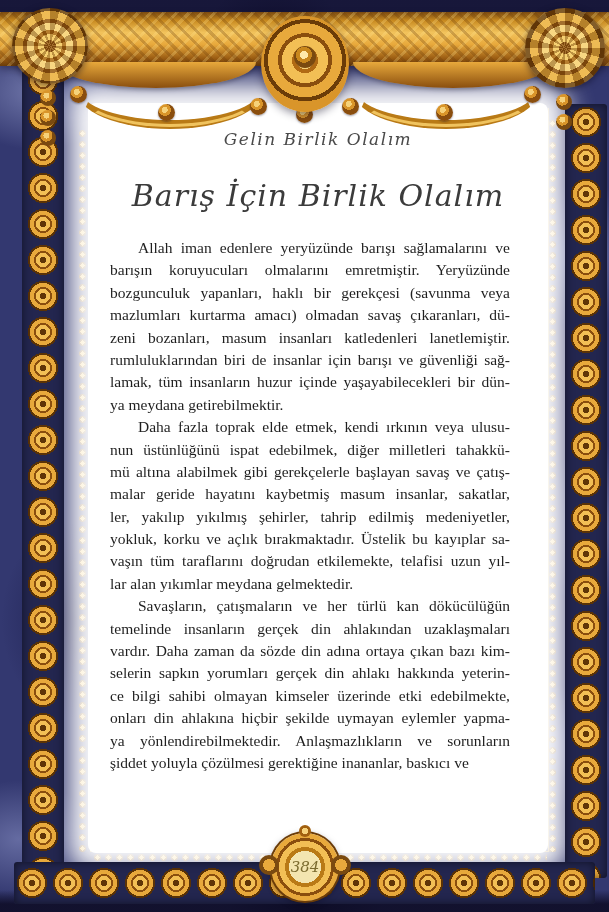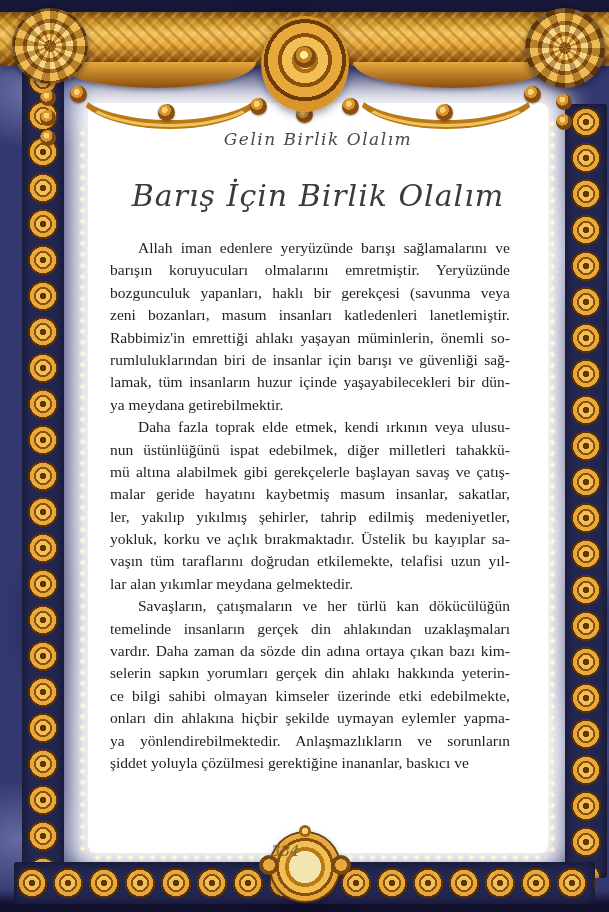--- a/index.html
+++ b/index.html
@@ -85,21 +85,21 @@
     background:radial-gradient(circle at 40% 35%, #f6d27a 0 3px, #d9952a 3px 6px, #7a4a10 6px 8px);}
   
   .medallion{position:absolute;z-index:5;left:271px;top:833px;width:68px;height:68px;border-radius:50%;
     background:radial-gradient(circle, #f3e5b0 0 16px, #b97a16 16px 20px, #f2bf55 20px 26px, #8a4e0e 26px 29px, #e8a93c 29px 34px);
     box-shadow:0 0 0 2px #6b3c08, 0 2px 7px rgba(10,8,30,.55);}
   .medallion .finial{position:absolute;left:28px;top:-8px;width:12px;height:12px;border-radius:50%;
     background:radial-gradient(circle,#f6d27a 0 3px,#a2600f 3px 6px);}
   .medallion .wing{position:absolute;top:22px;width:20px;height:20px;border-radius:50%;z-index:-1;
     background:radial-gradient(circle,#e8a93c 0 6px,#7a4a10 6px 10px);}
   .medallion .wing.l{left:-12px;} .medallion .wing.r{right:-12px;}
-  .medallion .num{position:absolute;left:0;right:0;top:9px;text-align:left;
+  .medallion .num{position:absolute;left:0;right:0;top:25px;text-align:center;
     font:italic 400 15px/18px "DejaVu Serif",serif;color:#7a6a2e;}
 </style>
 </head>
 <body>
 
 <div class="stage">
 
   <div class="chain v left"></div>
   <div class="chain v right"></div>
   <div class="chain h"></div>
@@ -109,22 +109,22 @@
   <div class="goldline"></div>
 
   <div class="page">
     <div class="running-header">Gelin Birlik Olalım</div>
     <div class="chapter-title">Barış İçin Birlik Olalım</div>
     <div class="body-text">
         <div>
           <div class="line first">Allah iman edenlere yeryüzünde barışı sağlamalarını ve</div>
           <div class="line">barışın koruyucuları olmalarını emretmiştir. Yeryüzünde</div>
           <div class="line">bozgunculuk yapanları, haklı bir gerekçesi (savunma veya</div>
+          <div class="line">mazlumları kurtarma amacı) olmadan savaş çıkaranları, dü-</div>
           <div class="line">zeni bozanları, masum insanları katledenleri lanetlemiştir.</div>
-          <div class="line">Rabbimiz'in emrettiği ahlakı yaşayan müminlerin, önemli so-</div>
           <div class="line">rumluluklarından biri de insanlar için barışı ve güvenliği sağ-</div>
           <div class="line">lamak, tüm insanların huzur içinde yaşayabilecekleri bir dün-</div>
           <div class="line last">ya meydana getirebilmektir.</div>
         </div>
         <div>
           <div class="line first">Daha fazla toprak elde etmek, kendi ırkının veya ulusu-</div>
           <div class="line">nun üstünlüğünü ispat edebilmek, diğer milletleri tahakkü-</div>
           <div class="line">mü altına alabilmek gibi gerekçelerle başlayan savaş ve çatış-</div>
           <div class="line">malar geride hayatını kaybetmiş masum insanlar, sakatlar,</div>
           <div class="line">ler, yakılıp yıkılmış şehirler, tahrip edilmiş medeniyetler,</div>

